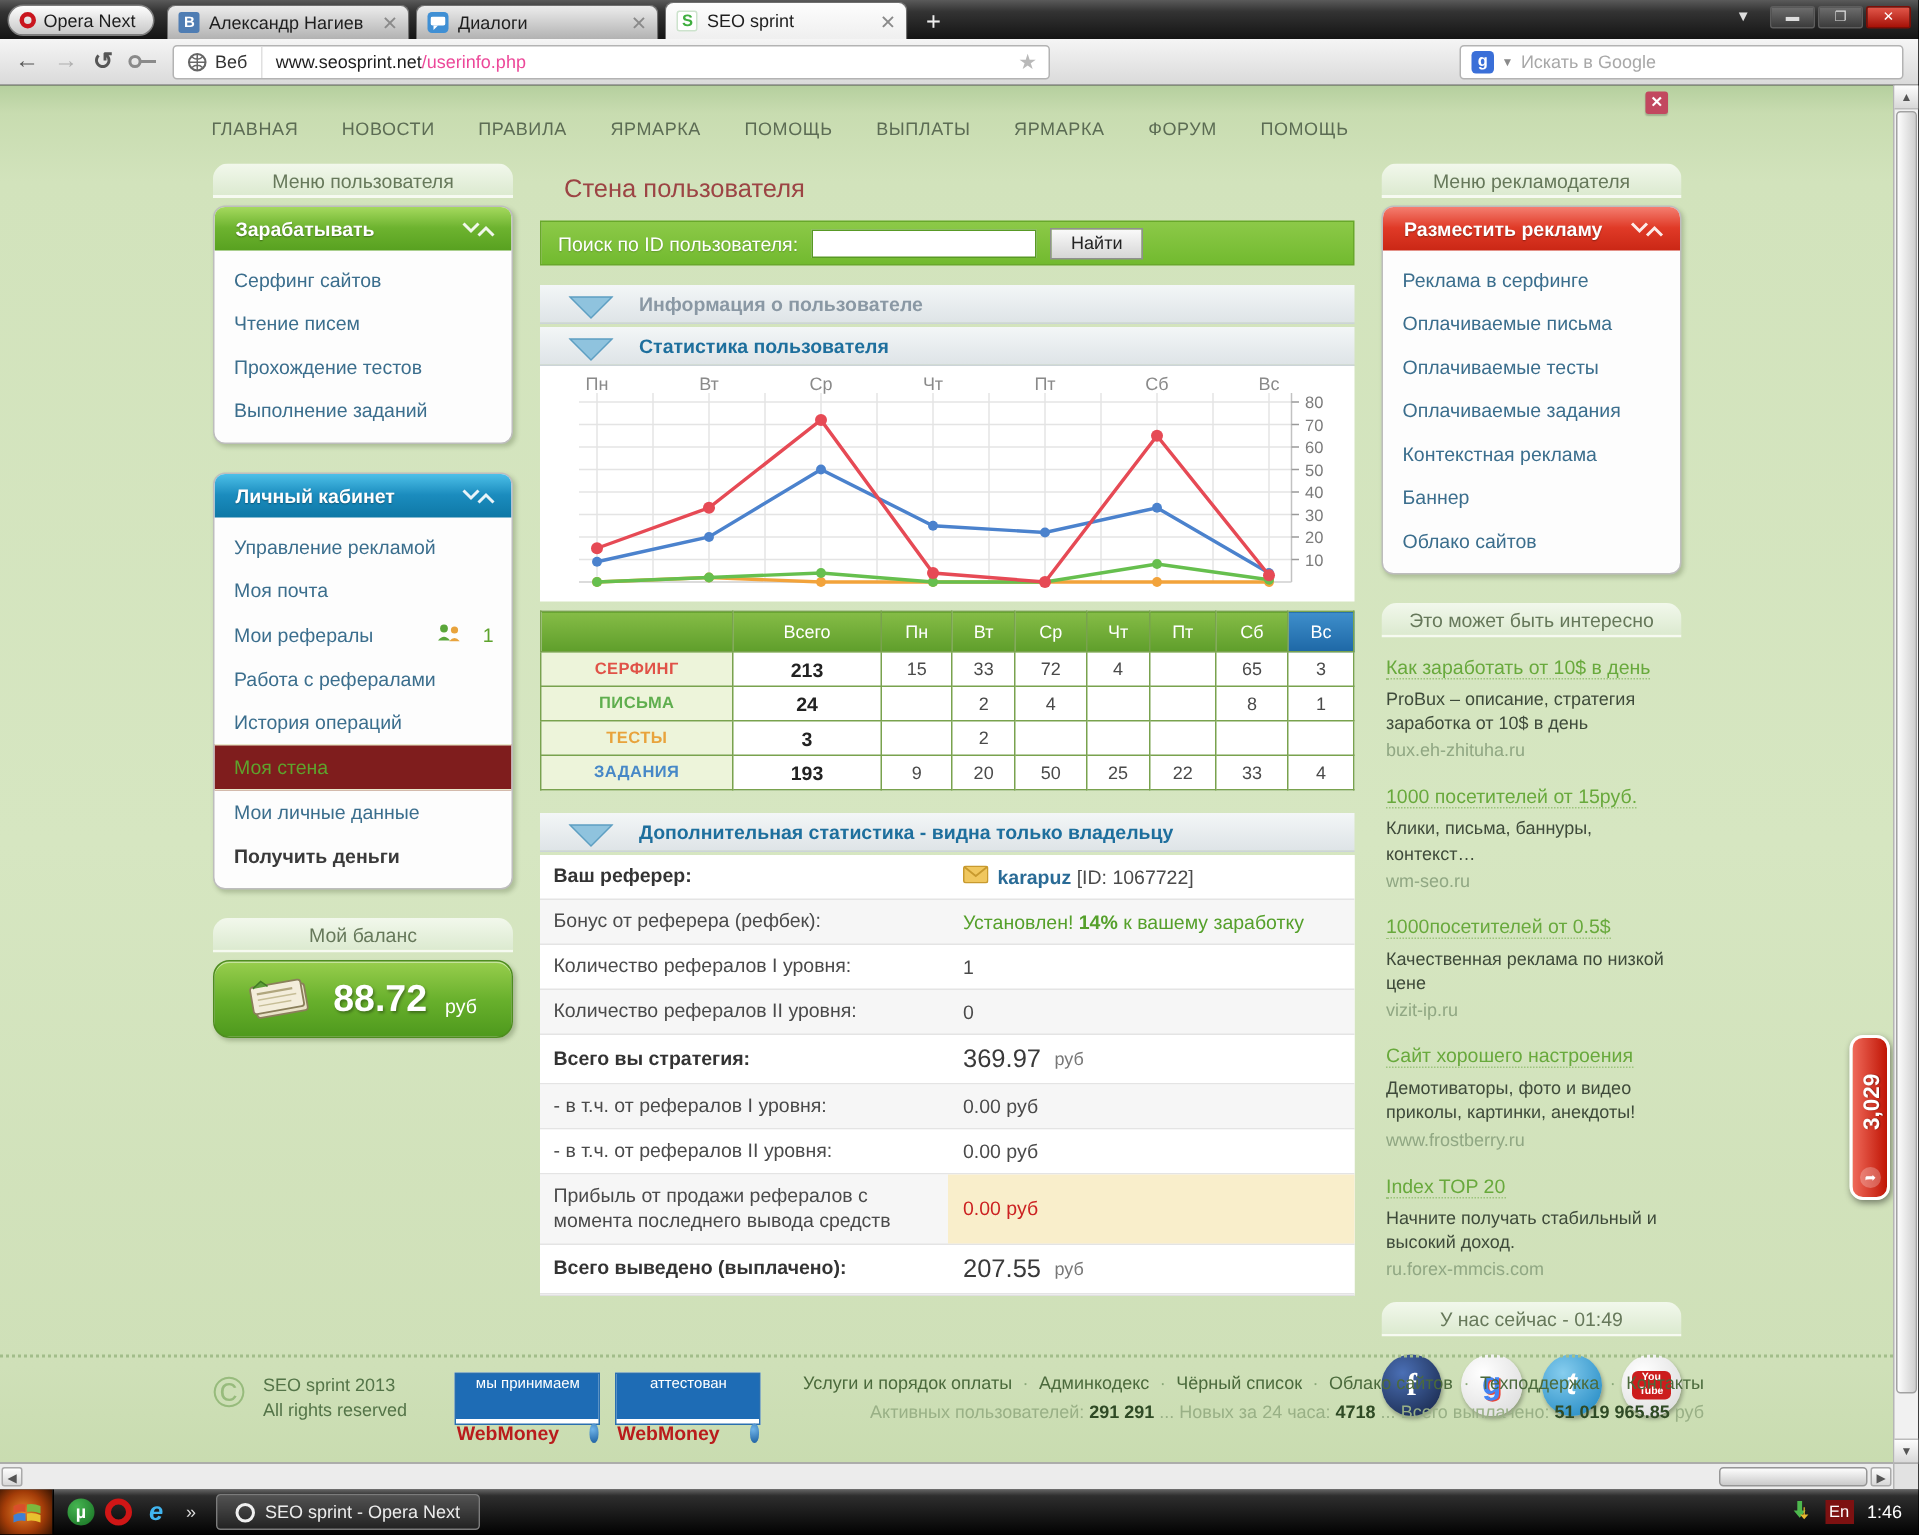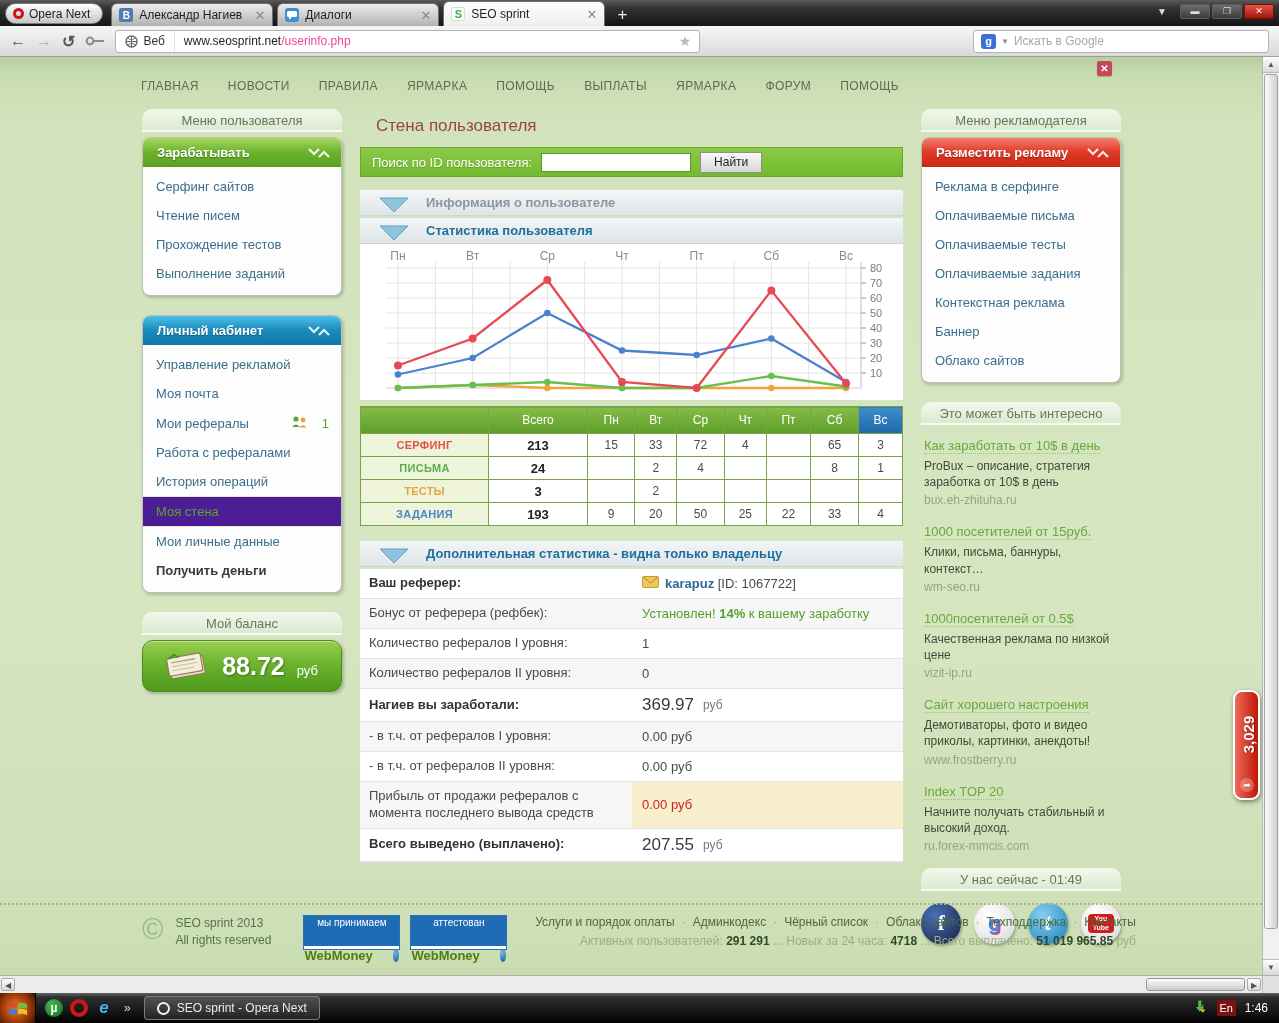--- a/index.html
+++ b/index.html
@@ -51,21 +51,21 @@
   .col-right { width:200px; }
 
   .side-title { height:23px; text-align:center; font-size:13px; color:#66785a; line-height:23px; background:linear-gradient(#f2f8ec,#dcead0); border-radius:10px 10px 0 0; border-bottom:2px solid #f6faf1; margin-bottom:5px; }
   .panel { background:#fdfdfd; border:1px solid #bdbdbd; border-radius:8px; box-shadow:1.5px 2px 3px rgba(60,80,40,.25); margin-bottom:19px; overflow:hidden; }
   .panel-header { height:29px; display:flex; align-items:center; justify-content:space-between; padding:0 10px 0 14px; color:#fff; font-size:13px; font-weight:bold; text-shadow:0 1px 1px rgba(0,0,0,.35); }
   .panel-header.green { background:linear-gradient(#a5d95e,#6db32f 48%,#58a120); }
   .panel-header.blue  { background:linear-gradient(#4cc0e8,#1b8cbe 48%,#0e78a6); }
   .panel-header.red   { background:linear-gradient(#f47e70,#e03a27 48%,#ca2715); }
   .panel-body { padding:5px 0 7px 0; }
   .panel-link { display:flex; align-items:center; padding:7px 12px 7px 13px; font-size:13px; color:#3b6e8d; cursor:pointer; }
-  .panel-link.current { background:#4c1d95; border-top:1px solid #e9e8cc; border-bottom:1px solid #e9e8cc; color:#5ea32d; }
+  .panel-link.current { background:#7f1d1d; border-top:1px solid #e9e8cc; border-bottom:1px solid #e9e8cc; color:#5ea32d; }
   .panel-link.bold { color:#3a3a3a; font-weight:bold; }
   .ref-count { margin-left:14px; color:#5ea32d; font-size:13px; }
   .ref-icon { margin-left:auto; }
   .balance-btn { height:52px; border-radius:11px; background:linear-gradient(#98ce4d,#68b02c 52%,#4e991d); border:1px solid #4e8c20; box-shadow:inset 0 1px 0 rgba(255,255,255,.45), 1.5px 2px 3px rgba(60,80,40,.3); display:flex; align-items:center; justify-content:center; gap:12px; color:#fff; cursor:pointer; }
   .balance-value { font-size:25px; font-weight:bold; text-shadow:1px 1px 2px rgba(0,0,0,.35); }
   .balance-cur { font-size:13px; margin-top:8px; }
 
   .page-title { font-size:17px; color:#9c4444; margin:7px 0 11px 16px; }
   .id-search-bar { height:30px; background:linear-gradient(#8cc948,#72ba2f); border:1px solid #68a82b; display:flex; align-items:center; padding:0 11px; gap:9px; color:#fff; font-size:13px; text-shadow:0 1px 1px rgba(0,0,0,.2); margin-bottom:13px; }
   .id-input { width:150px; height:19px; border:1px solid #589925; background:#fff; outline:none; font-size:12px; padding:0 4px; }
@@ -114,21 +114,21 @@
   .share-num { position:absolute; top:34px; left:-14px; width:54px; transform:rotate(-90deg); color:#fff; font-weight:bold; font-size:15px; text-align:center; text-shadow:0 1px 1px rgba(0,0,0,.4); }
   .share-glyph { position:absolute; bottom:6px; left:5px; width:14px; height:14px; border-radius:50%; background:rgba(255,255,255,.25); color:#fff; font-size:9px; text-align:center; line-height:14px; }
 
   .footer { position:absolute; left:0; top:846px; width:1262px; border-top:2px dotted #a2bd8a; padding-top:10px; }
   .footer-inner { margin-left:142px; width:994px; display:flex; align-items:flex-start; }
   .copy-icon { font-size:29px; color:#86b06a; opacity:.75; margin-right:12px; line-height:1; }
   .copy-lines { font-size:12px; color:#547448; line-height:1.4; }
   .wm-badges { display:flex; gap:10px; margin-left:32px; }
   .wm-badge { width:97px; height:35px; background:#fff; border:1px solid #2a6fae; cursor:pointer; }
   .wm-top { background:#1e6cb5; color:#fff; font-size:10px; text-align:center; height:30px; line-height:14px; }
-  .wm-bottom { display:flex; align-items:center; justify-content:space-between; gap:20px; font-weight:bold; color:#4d7c0f; font-size:13px; height:19px; }
+  .wm-bottom { display:flex; align-items:center; justify-content:space-between; gap:20px; font-weight:bold; color:#b91c1c; font-size:13px; height:19px; }
   .wm-globe { width:13px; height:13px; border-radius:50%; background:radial-gradient(circle at 35% 30%, #6fb3e8, #1a5d9e); }
   .footer-right { margin-left:auto; text-align:right; }
   .footer-links { display:flex; justify-content:flex-end; gap:7px; font-size:12px; color:#4b6a3c; }
   .footer-links .sep { color:#8aa878; }
   .footer-links span.lnk { cursor:pointer; }
   .footer-stats { margin-top:5px; font-size:12px; color:#99b086; }
   .footer-stats b { color:#2f4a25; font-weight:bold; }
 
   
   .vscroll { position:absolute; left:1262px; top:57px; width:17px; height:918px; background:#f1f1f1; border-left:1px solid #b5b5b5; }
@@ -506,21 +506,21 @@
               <span>1</span>
             </div>
           </div>
           <div class="extra-row alt">
             <div class="extra-label">Количество рефералов II уровня:</div>
             <div class="extra-value">
               <span>0</span>
             </div>
           </div>
           <div class="extra-row">
-            <div class="extra-label bold">Нагиев вы заработали:</div>
+            <div class="extra-label bold">Всего вы стратегия:</div>
             <div class="extra-value">
               <span class="big-num">369.97</span>
               <span class="unit">руб</span>
             </div>
           </div>
           <div class="extra-row alt">
             <div class="extra-label">- в т.ч. от рефералов I уровня:</div>
             <div class="extra-value">
               <span>0.00 руб</span>
             </div>

